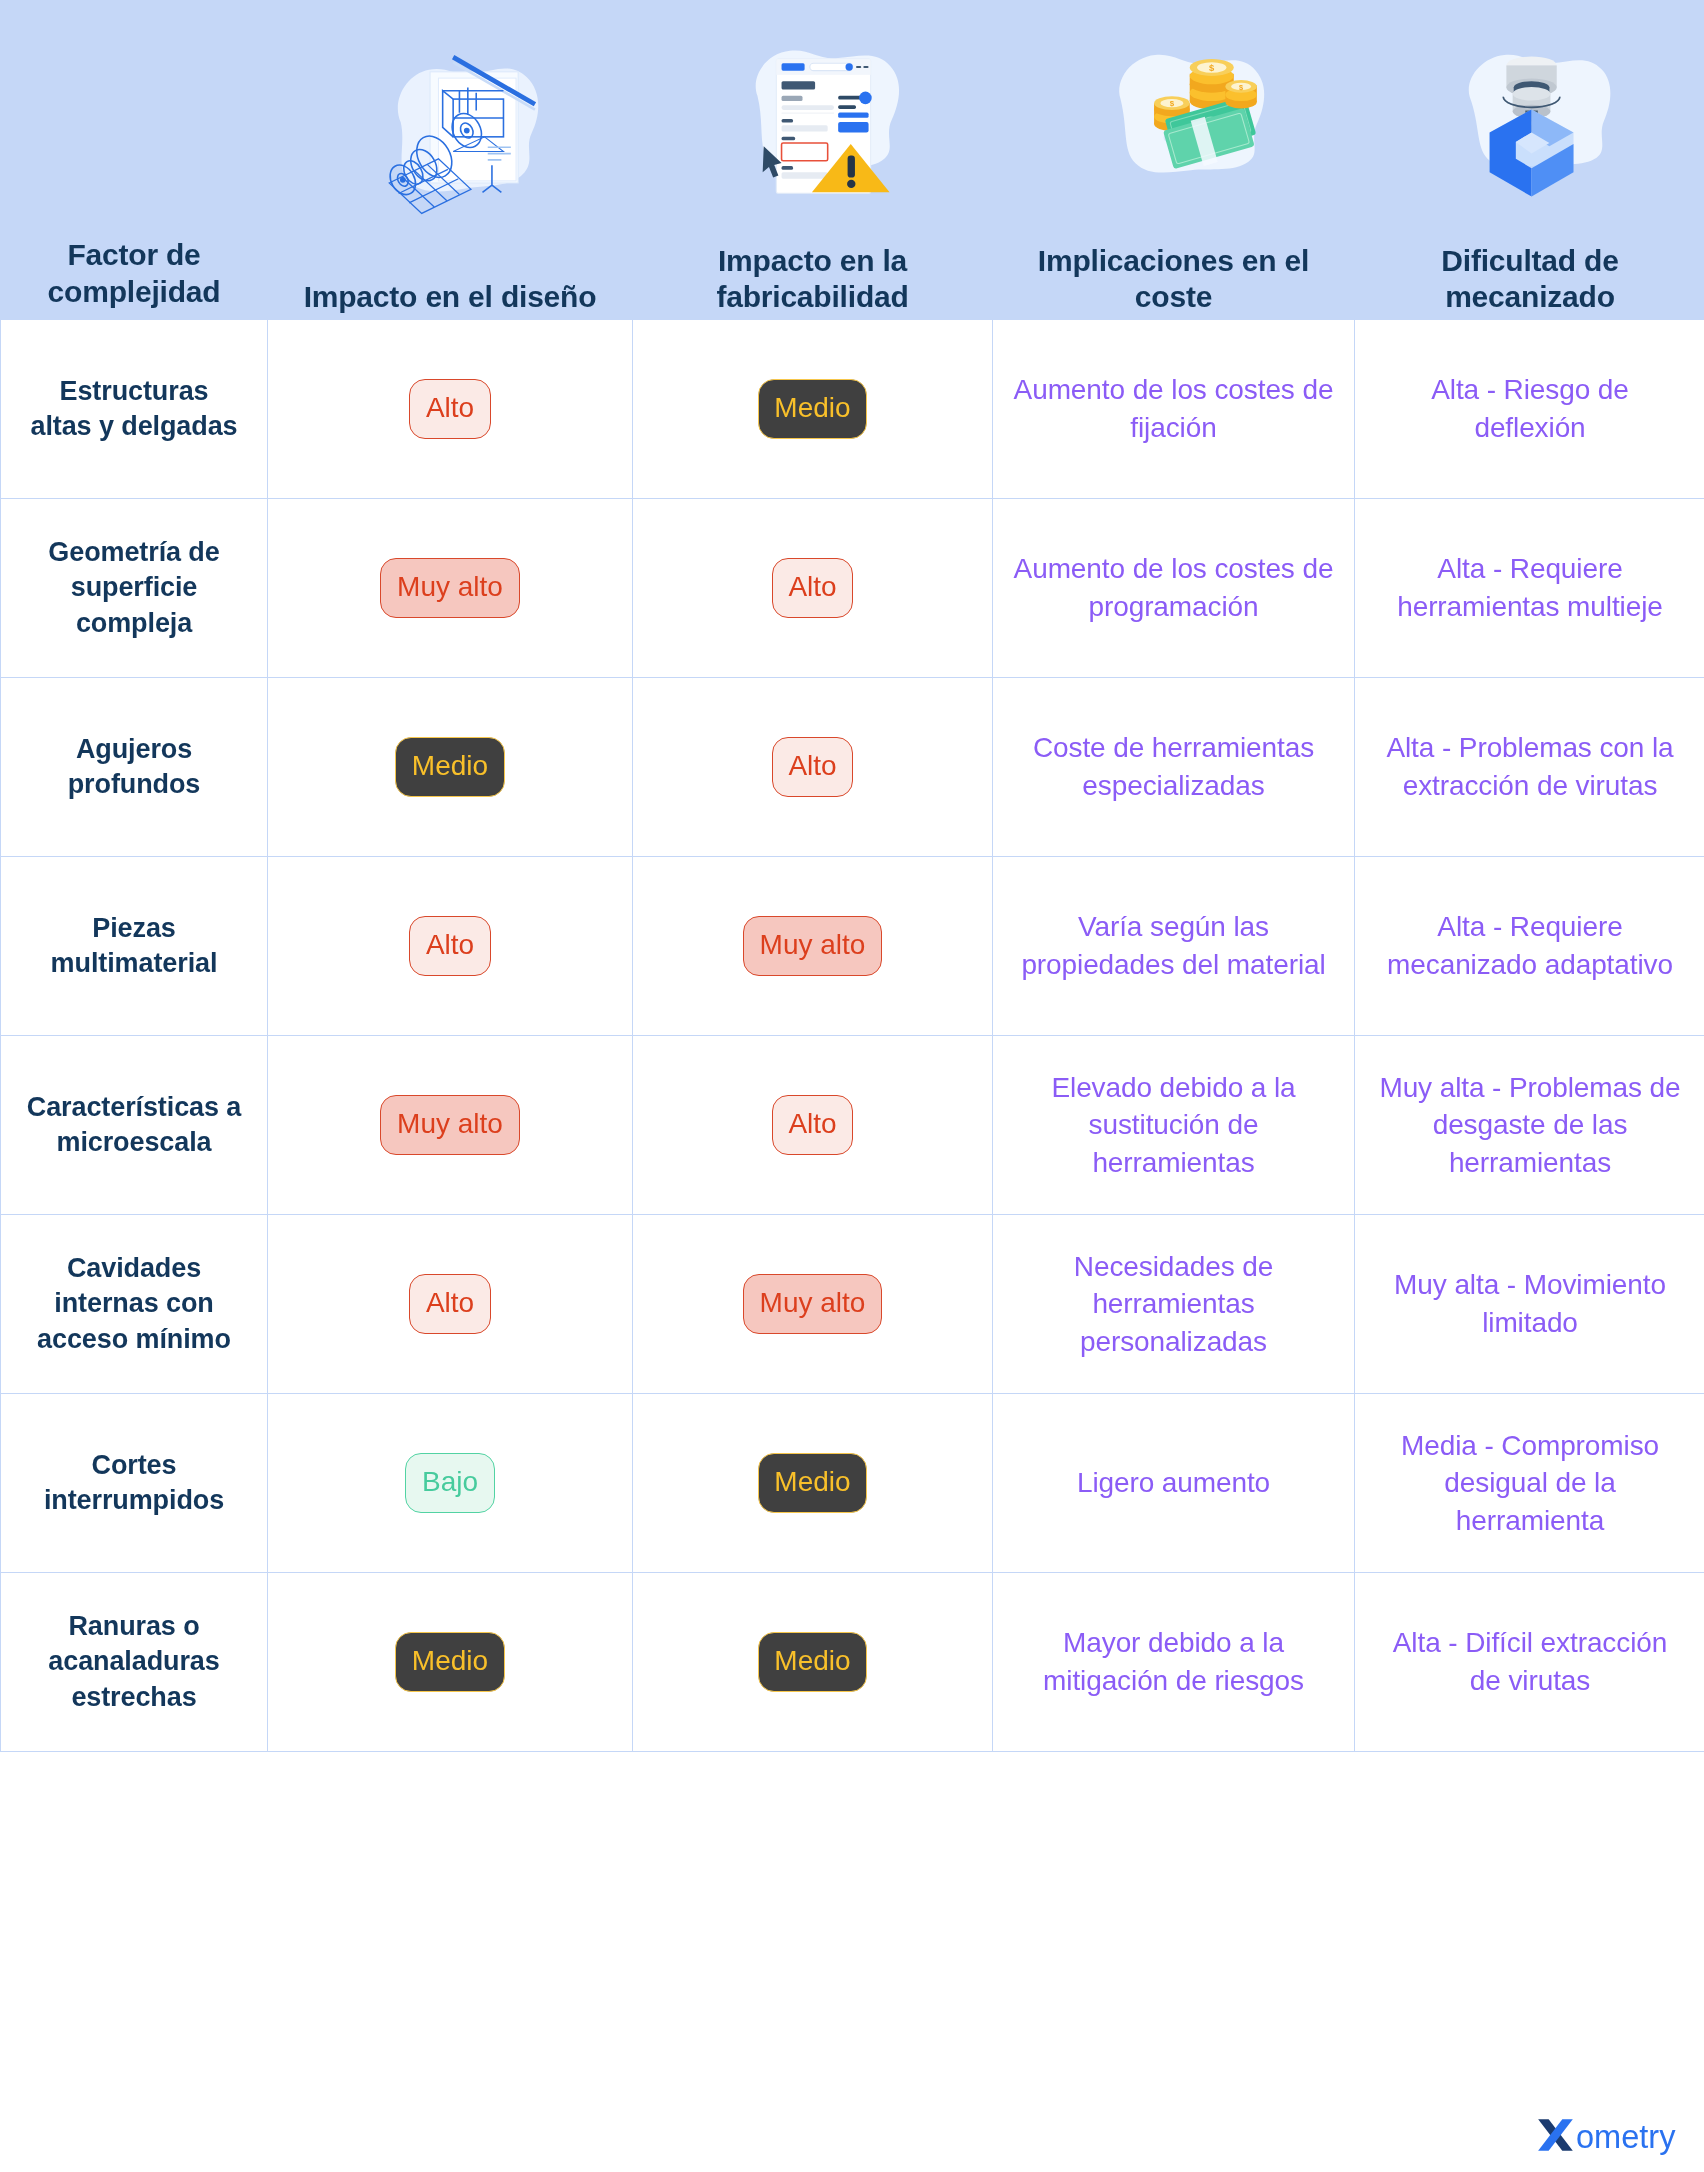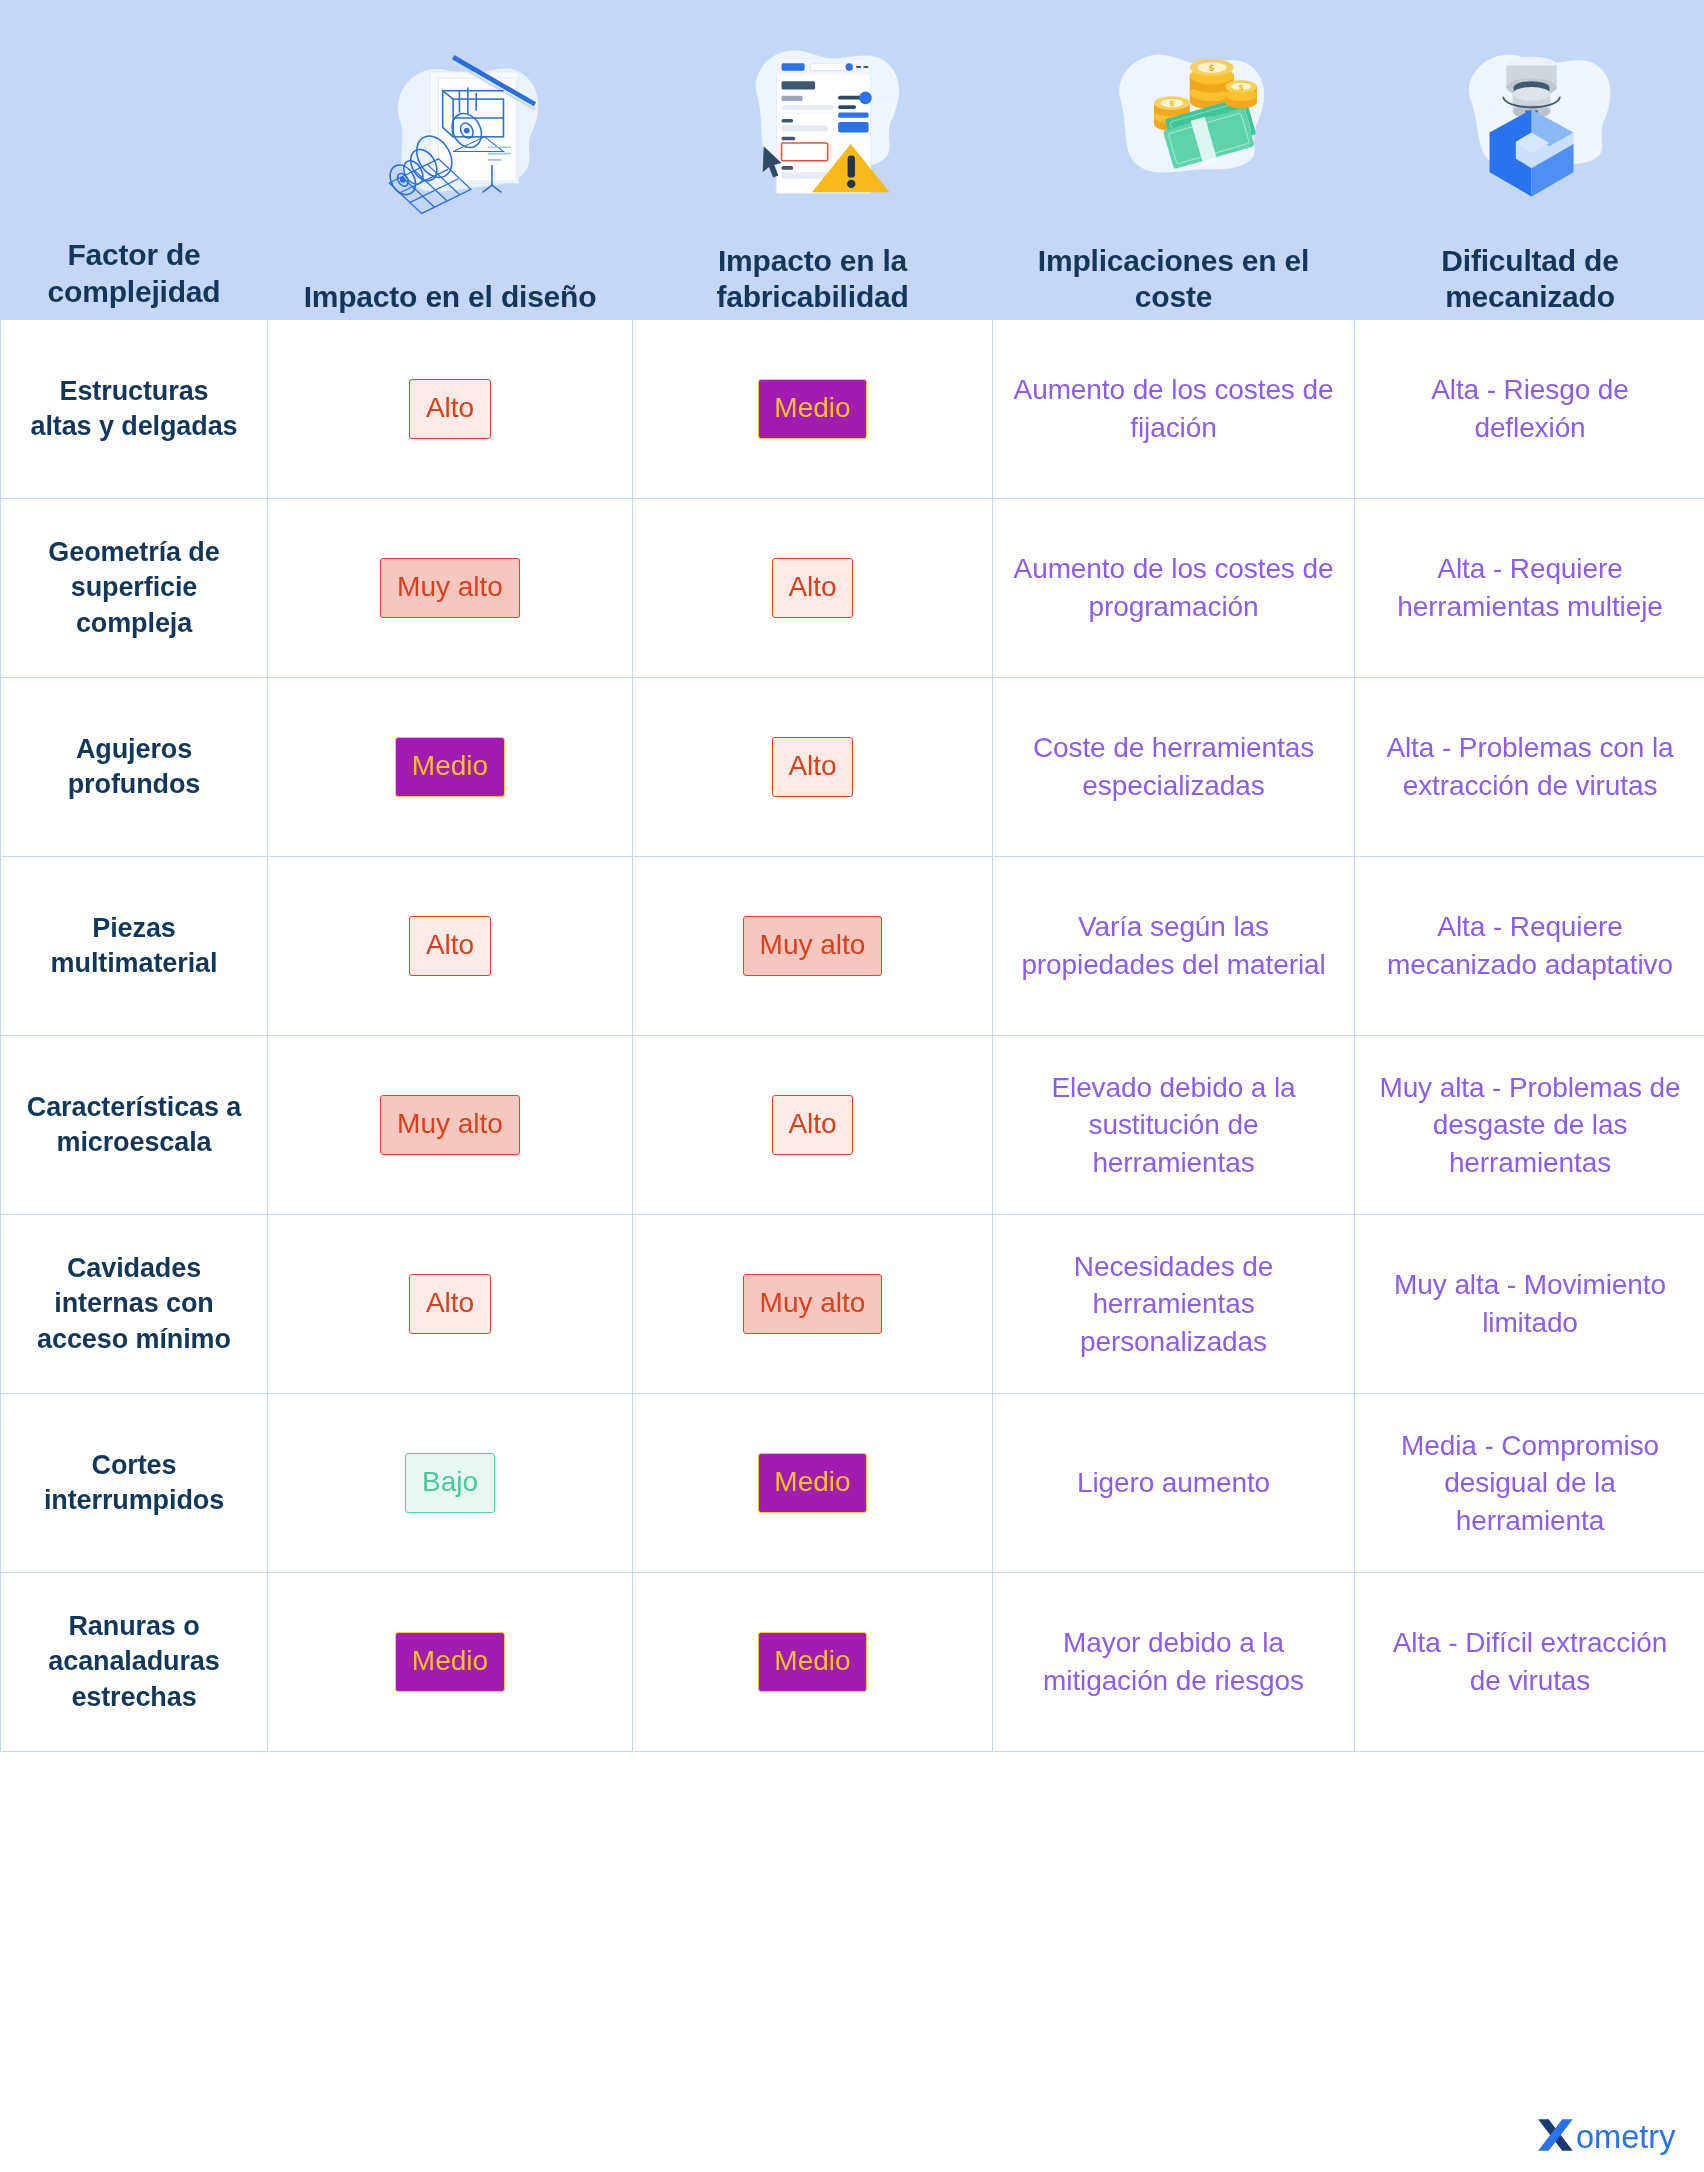--- a/index.html
+++ b/index.html
@@ -105,37 +105,37 @@
     padding: 7.4px 19px;
   }
 
   
   .badge {
     display: inline-block;
     font-size: 28px;
     font-weight: 400;
     line-height: 1;
     padding: 13.7px 15.8px 15.8px;
-    border-radius: 3px;
+    border-radius: 16px;
     border-width: 1.6px;
     border-style: solid;
     white-space: nowrap;
   }
   .badge.alto {
     background: #fbeae6;
     border-color: #d9482b;
     color: #dc3f1d;
   }
   .badge.muyalto {
     background: #f6c7bf;
     border-color: #d9482b;
     color: #dc3f1d;
   }
   .badge.medio {
-    background: #a21caf;
+    background: #404040;
     border-color: #f6c64a;
     color: #f9c02a;
   }
   .badge.bajo {
     background: #e7f8f0;
     border-color: #52d3a3;
     color: #47cb9d;
   }
 
   

